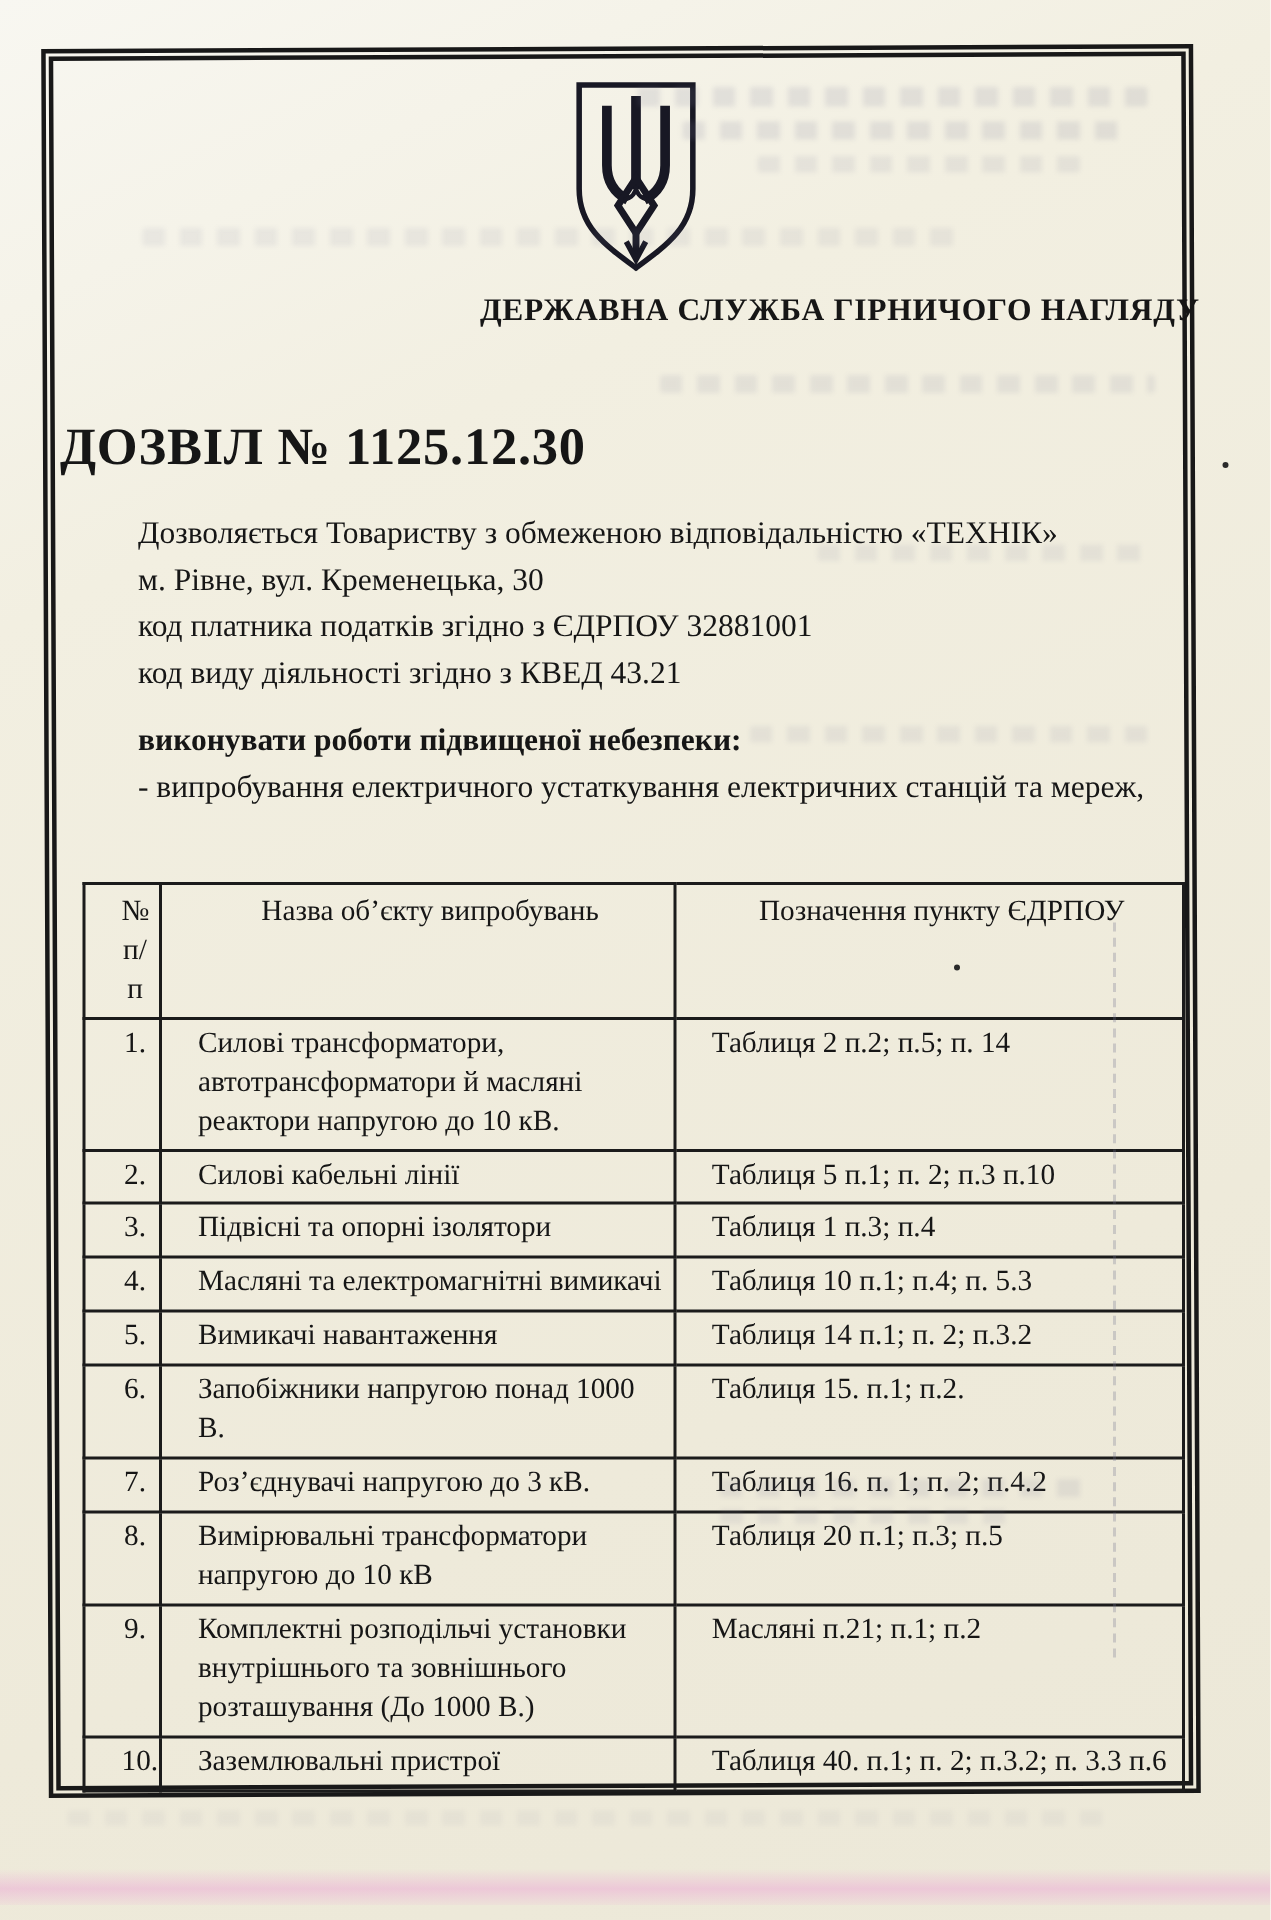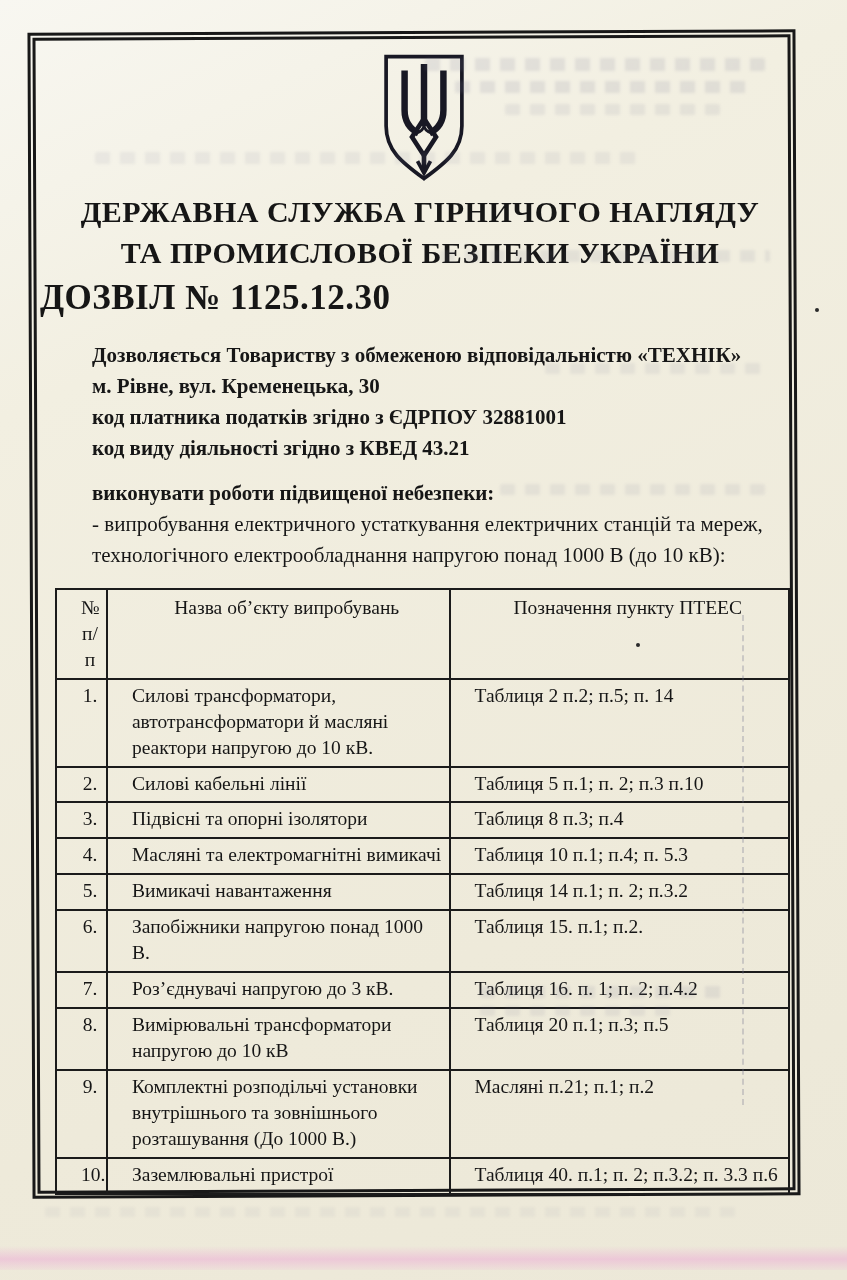--- a/index.html
+++ b/index.html
@@ -19,31 +19,31 @@
   }
   .frame-inner{position:absolute;inset:2px;border:3px solid #181818;}
 
   .content{position:absolute;left:0;top:0;width:847px;height:1280px;}
 
   
   .emblem{position:absolute;left:50%;top:52px;transform:translateX(-50%);width:98px;height:134px;}
 
   .org-name{
     position:absolute;left:40px;width:760px;top:192px;
-    text-align:center;font-weight:bold;font-size:30px;line-height:1.35;
+    text-align:right;font-weight:bold;font-size:21px;line-height:1.35;
     letter-spacing:0.5px;
   }
   .doc-title{
     position:absolute;left:40px;width:760px;top:278px;
     text-align:left;font-weight:bold;font-size:35px;letter-spacing:0.5px;
   }
 
   .permit-block{
     position:absolute;left:92px;width:680px;top:340px;
-    font-size:21px;font-weight:bold;line-height:1.48;
+    font-size:21px;font-weight:normal;line-height:1.48;
   }
   .works-block{
     position:absolute;left:92px;width:680px;top:478px;
     font-size:21px;line-height:1.47;font-family:Liberation Serif, serif;
   }
   .works-heading{font-weight:bold;}
 
   table.permit-table{
     position:absolute;left:55px;top:588px;width:735px;
     border-collapse:collapse;table-layout:fixed;
@@ -97,66 +97,64 @@
           <path d="M50 112 V127" stroke-width="5"></path>
           <path d="M43 118 L50 131 L57 118" stroke-width="4"></path>
           <path d="M41 88 Q50 86 50 78" stroke-width="3"></path>
           <path d="M59 88 Q50 86 50 78" stroke-width="3"></path>
         </g>
       </svg>
     </div>
 
     <div class="org-name">
       <div>ДЕРЖАВНА СЛУЖБА ГІРНИЧОГО НАГЛЯДУ</div>
-      <div>ТА ПРОМИСЛОВОЇ БЕЗПЕКИ УКРАЇНИ</div>
     </div>
 
     <div class="doc-title">ДОЗВІЛ № 1125.12.30</div>
 
     <div class="permit-block">
       <div><span>Дозволяється </span><span>Товариству з обмеженою відповідальністю «ТЕХНІК»</span></div>
       <div>м. Рівне, вул. Кременецька, 30</div>
       <div>код платника податків згідно з ЄДРПОУ 32881001</div>
       <div>код виду діяльності згідно з КВЕД 43.21</div>
     </div>
 
     <div class="works-block">
       <div class="works-heading">виконувати роботи підвищеної небезпеки:</div>
       <div>- випробування електричного устаткування електричних станцій та мереж,</div>
-      <div>технологічного електрообладнання напругою понад 1000 В (до 10 кВ):</div>
     </div>
 
     <table class="permit-table">
       <colgroup>
           <col class="col-num">
           <col class="col-name">
           <col class="col-ref">
         </colgroup>
       <thead>
         <tr>
           <th>№ п/п</th>
           <th>Назва об’єкту випробувань</th>
-          <th>Позначення пункту ПТЕЕС</th>
+          <th>Позначення пункту ЄДРПОУ</th>
         </tr>
       </thead>
       <tbody>
         <tr>
             <td class="cell-num">1.</td>
             <td>Силові трансформатори, автотрансформатори й масляні реактори напругою до 10 кВ.</td>
             <td>Таблиця 2 п.2; п.5; п. 14</td>
           </tr>
         <tr>
             <td class="cell-num">2.</td>
             <td>Силові кабельні лінії</td>
             <td>Таблиця 5 п.1; п. 2; п.3 п.10</td>
           </tr>
         <tr>
             <td class="cell-num">3.</td>
             <td>Підвісні та опорні ізолятори</td>
-            <td>Таблиця 8 п.3; п.4</td>
+            <td>Таблиця 1 п.3; п.4</td>
           </tr>
         <tr>
             <td class="cell-num">4.</td>
             <td>Масляні та електромагнітні вимикачі</td>
             <td>Таблиця 10 п.1; п.4; п. 5.3</td>
           </tr>
         <tr>
             <td class="cell-num">5.</td>
             <td>Вимикачі навантаження</td>
             <td>Таблиця 14 п.1; п. 2; п.3.2</td>

